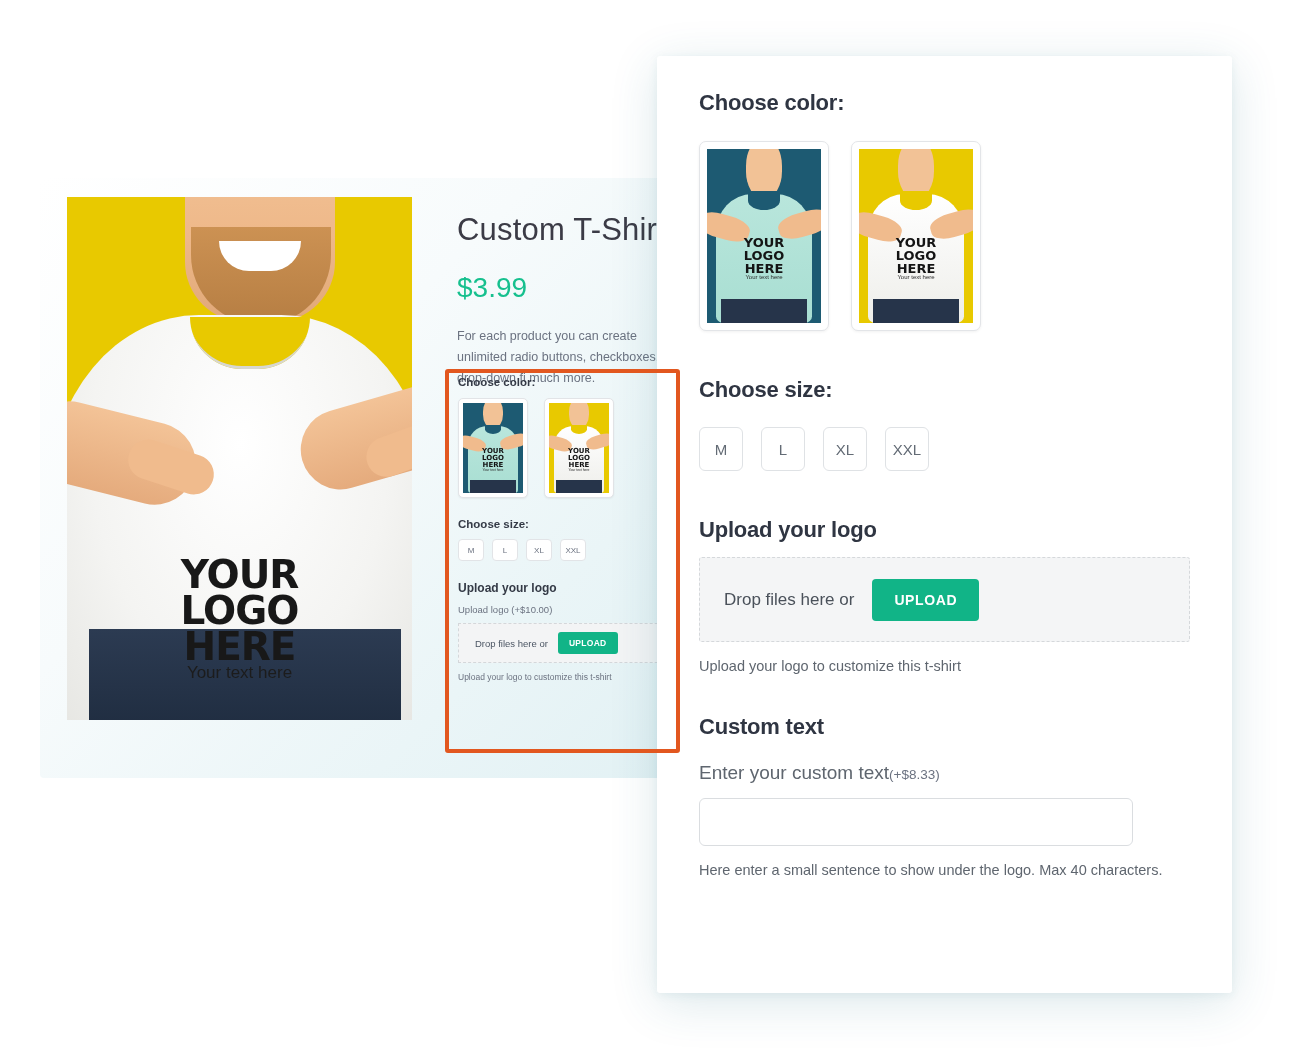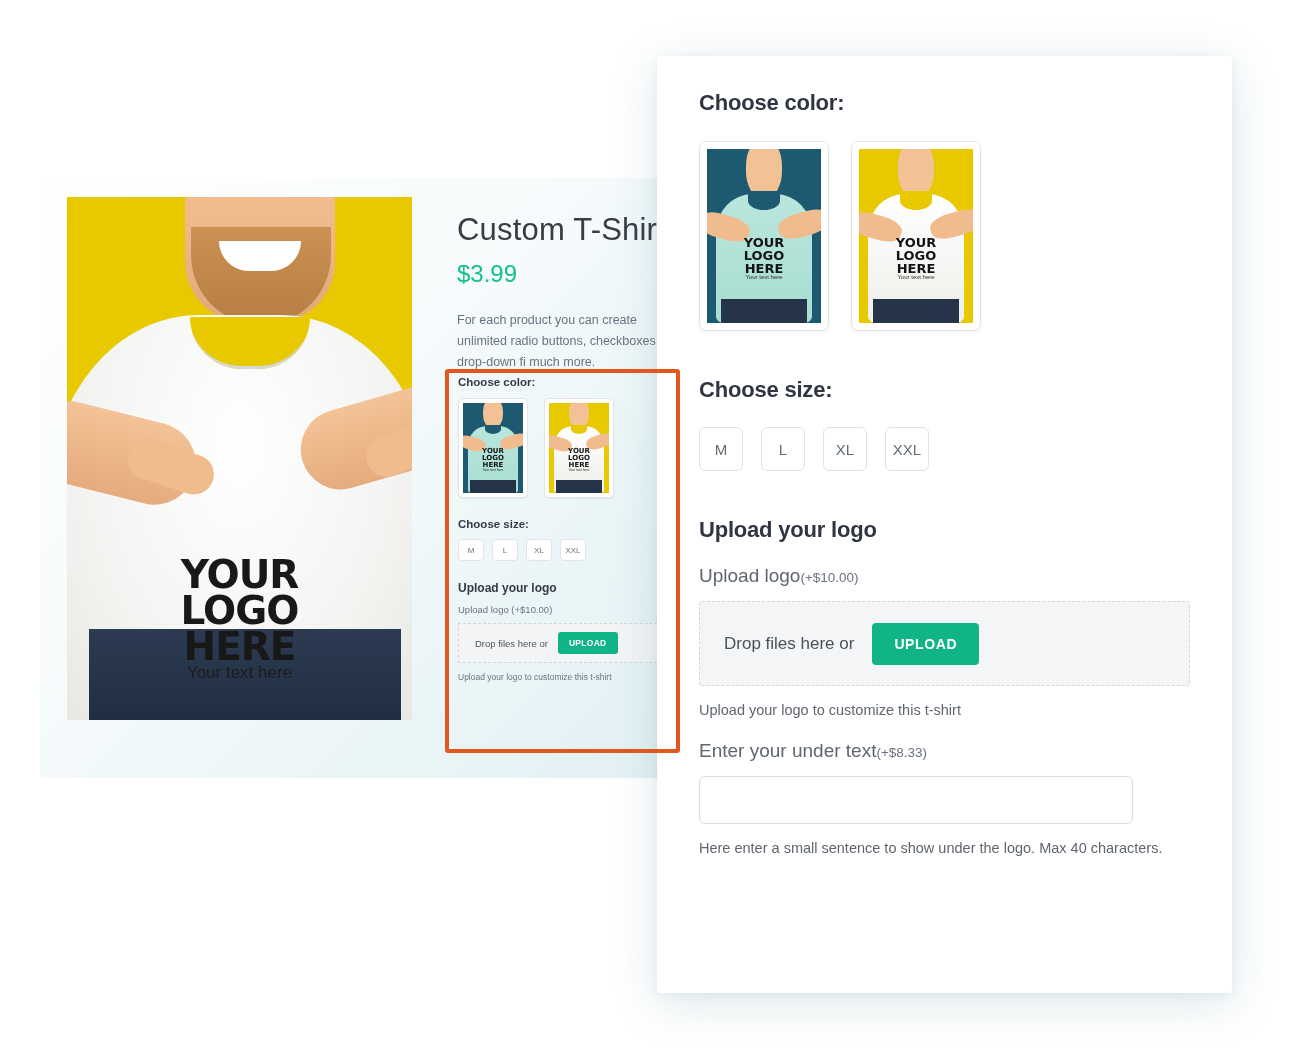--- a/index.html
+++ b/index.html
@@ -84,21 +84,21 @@
   
   #product-info {
     position:absolute; left:457px; top:212px; width:222px;
   }
   #product-title {
     font-family:"Liberation Sans", sans-serif;
     font-size:31px; font-weight:400; color:#3b3b46;
     letter-spacing:.2px; white-space:nowrap;
   }
   #product-price {
-    margin-top:12px; font-size:24px; color:#16c08e; font-weight:400;
+    margin-top:24px; font-size:28px; color:#16c08e; font-weight:400;
   }
   #product-desc {
     margin-top:22px; font-size:12.5px; line-height:21px; color:#6b7280;
     width:225px;
   }
 
   
   #highlight-box {
     position:absolute; left:445px; top:369px; width:235px; height:384px;
     border:4px solid #e2571f; border-radius:3px; pointer-events:none; z-index:6;
@@ -350,31 +350,29 @@
 
       <div class="z-h2 sec-gap-l">Choose size:</div>
       <div class="z-sizes">
         <div class="z-size">M</div>
         <div class="z-size">L</div>
         <div class="z-size">XL</div>
         <div class="z-size">XXL</div>
       </div>
 
       <div class="z-h2 sec-gap-l">Upload your logo</div>
-      <div class="z-sub-label">
-        <span>Upload logo</span><span class="price">(+$10.00)</span>
-      </div>
       <div class="z-drop">
         <span class="z-drop-txt">Drop files here or</span>
         <button class="z-upload-btn">UPLOAD</button>
       </div>
       <div class="z-help">Upload your logo to customize this t-shirt</div>
 
+      <div class="z-h2 sec-gap-m">Custom text</div>
       <div class="z-sub-label">
-        <span>Enter your under text</span><span class="price">(+$8.33)</span>
+        <span>Enter your custom text</span><span class="price">(+$8.33)</span>
       </div>
       <input class="z-input" type="text" placeholder="" style="">
       <div class="z-help">Here enter a small sentence to show under the logo. Max 40 characters.</div>
 
     </div>
   </div>
 
 </div>
 
 </body></html>

